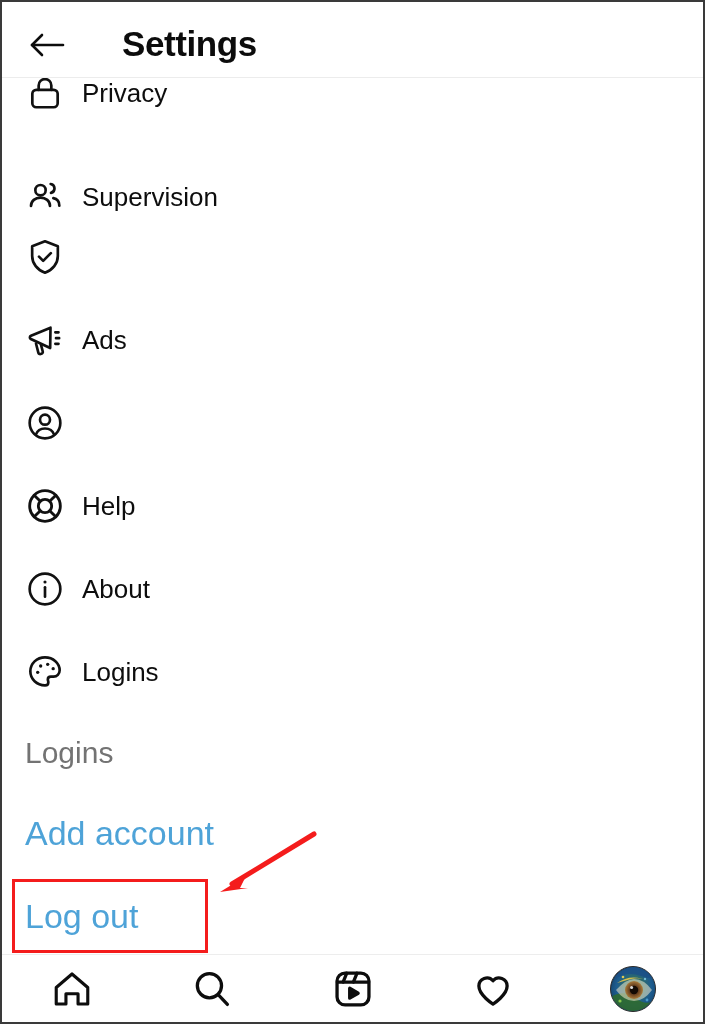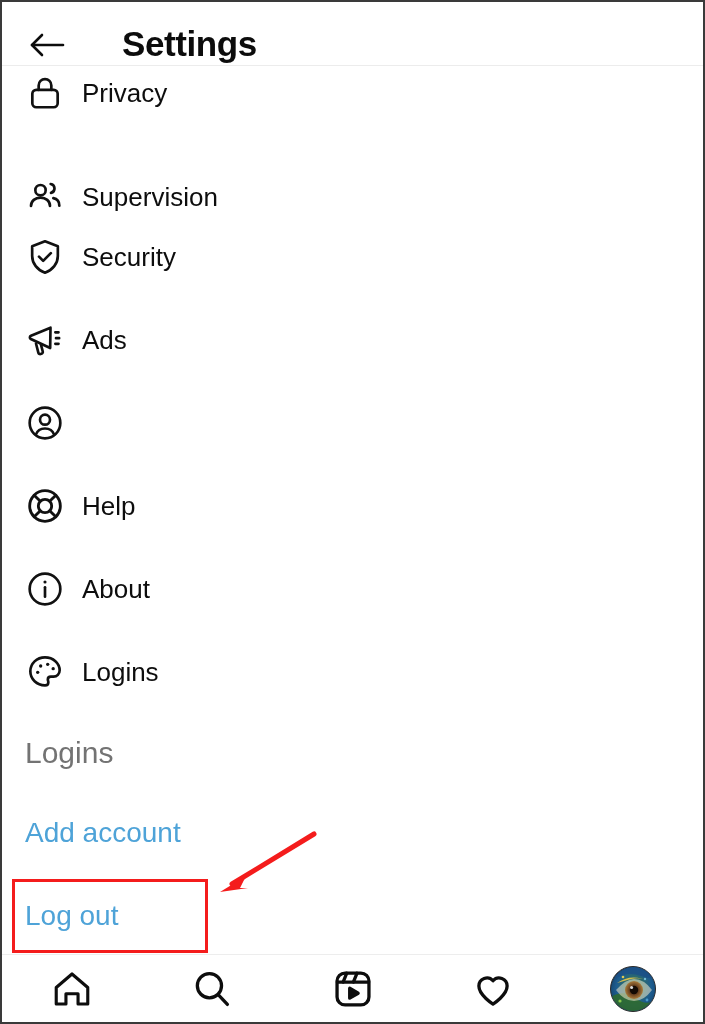--- a/index.html
+++ b/index.html
@@ -20,21 +20,21 @@
     border: 2px solid #3a3a3a;
     overflow: hidden;
   }
 
   
   .header {
     position: absolute;
     left: 0;
     top: 0;
     width: 701px;
-    height: 64px;
+    height: 76px;
     background: #ffffff;
     z-index: 30;
     border-bottom: 1px solid #ececec;
     box-sizing: border-box;
   }
   .back-btn {
     position: absolute;
     left: 22px;
     top: 22px;
     width: 46px;
@@ -94,21 +94,21 @@
     position: absolute;
     left: 23px;
     font-size: 30px;
     color: #737373;
     line-height: 36px;
     white-space: nowrap;
   }
   .link-row {
     position: absolute;
     left: 23px;
-    font-size: 28px;
+    font-size: 34px;
     color: #4ea3d8;
     line-height: 36px;
     white-space: nowrap;
   }
 
   
   .annot-box {
     position: absolute;
     border: 3px solid #f41c1c;
     box-sizing: border-box;
@@ -188,21 +188,20 @@
       <span class="label">Supervision</span>
     </div>
 
     <div class="row" style="top:213px;">
       <span class="icon">
         <svg width="40" height="40" viewBox="0 0 24 24" fill="none" stroke="#111" stroke-width="1.6" stroke-linecap="round" stroke-linejoin="round">
           <path d="M12 2.6 4.3 5.6v5.8c0 4.5 3.1 8.4 7.7 10 4.6-1.6 7.7-5.5 7.7-10V5.6Z"></path>
           <path d="M8.4 11.8l2.5 2.5 4.6-4.6"></path>
         </svg>
       </span>
-      <span class="label">Security</span>
     </div>
 
     <div class="row" style="top:296px;">
       <span class="icon">
         <svg width="40" height="40" viewBox="0 0 24 24" fill="none" stroke="#111" stroke-width="1.6" stroke-linecap="round" stroke-linejoin="round">
           <path d="M15.3 4.6 3.6 9.4a1.1 1.1 0 0 0-.1 2l11.6 5.4Z"></path>
           <path d="M6.6 14.1 8 19.6c.15.6.75.95 1.35.8l.5-.13c.6-.15.95-.78.8-1.38l-1.1-4.3"></path>
           <path d="M18.2 7.4h1.9M18.6 10.9h1.9M18.2 14.3h1.9"></path>
         </svg>
       </span>

